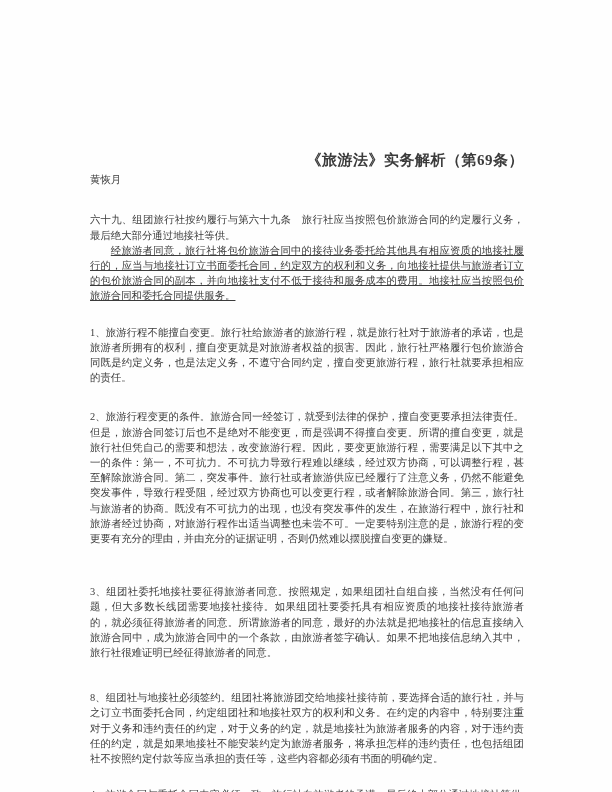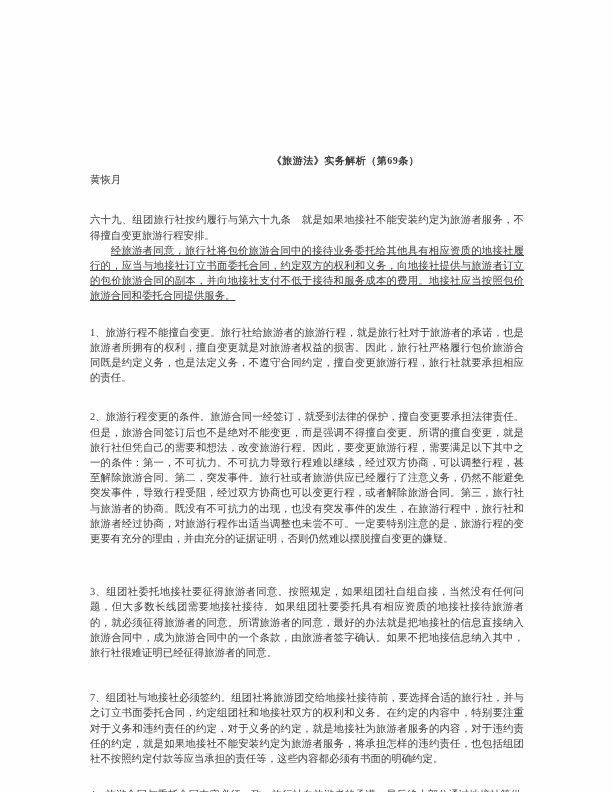--- a/index.html
+++ b/index.html
@@ -21,25 +21,25 @@
     left: 90px;
     top: 153px;
     width: 434px;
     color: #3b3b3b;
     font-size: 10.4px;
     line-height: 15.2px;
     text-align: justify;
   }
   .doc-title {
     font-weight: bold;
-    font-size: 10px;
+    font-size: 15px;
     padding-left: 77px;
     letter-spacing: 0.5px;
     margin-bottom: 4px;
-    text-align: center;
+    text-align: right;
     white-space: nowrap;
   }
   .doc-author {
     margin-bottom: 25px;
   }
   .para { margin: 0; }
   .para.first-body { margin-top: 12px; }
   .para.indent { text-indent: 2em; text-decoration: underline; }
   .para.gap-sm { margin-top: 24px; }
   .para.gap-md { margin-top: 21px; font-family: Liberation Serif, serif; }
@@ -49,28 +49,28 @@
 </head>
 <body>
 
 <div class="page">
   <div class="content">
 
     <div class="doc-title">《旅游法》实务解析（第69条）</div>
 
     <div class="doc-author">黄恢月</div>
 
-    <p class="para first-body">六十九、组团旅行社按约履行与第六十九条　就是如果地接社不能安装约定为旅游者服务，不得擅自变更旅游行程安排。</p>
+    <p class="para first-body">六十九、组团旅行社按约履行与第六十九条　旅行社应当按照包价旅游合同的约定履行义务，最后绝大部分通过地接社等供。</p>
 
     <p class="para indent">经旅游者同意，旅行社将包价旅游合同中的接待业务委托给其他具有相应资质的地接社履行的，应当与地接社订立书面委托合同，约定双方的权利和义务，向地接社提供与旅游者订立的包价旅游合同的副本，并向地接社支付不低于接待和服务成本的费用。地接社应当按照包价旅游合同和委托合同提供服务。</p>
 
     <p class="para gap-md">1、旅游行程不能擅自变更。旅行社给旅游者的旅游行程，就是旅行社对于旅游者的承诺，也是旅游者所拥有的权利，擅自变更就是对旅游者权益的损害。因此，旅行社严格履行包价旅游合同既是约定义务，也是法定义务，不遵守合同约定，擅自变更旅游行程，旅行社就要承担相应的责任。</p>
 
     <p class="para gap-sm">2、旅游行程变更的条件。旅游合同一经签订，就受到法律的保护，擅自变更要承担法律责任。但是，旅游合同签订后也不是绝对不能变更，而是强调不得擅自变更。所谓的擅自变更，就是旅行社但凭自己的需要和想法，改变旅游行程。因此，要变更旅游行程，需要满足以下其中之一的条件：第一，不可抗力。不可抗力导致行程难以继续，经过双方协商，可以调整行程，甚至解除旅游合同。第二，突发事件。旅行社或者旅游供应已经履行了注意义务，仍然不能避免突发事件，导致行程受阻，经过双方协商也可以变更行程，或者解除旅游合同。第三，旅行社与旅游者的协商。既没有不可抗力的出现，也没有突发事件的发生，在旅游行程中，旅行社和旅游者经过协商，对旅游行程作出适当调整也未尝不可。一定要特别注意的是，旅游行程的变更要有充分的理由，并由充分的证据证明，否则仍然难以摆脱擅自变更的嫌疑。</p>
 
     <p class="para gap-xl">3、组团社委托地接社要征得旅游者同意。按照规定，如果组团社自组自接，当然没有任何问题，但大多数长线团需要地接社接待。如果组团社要委托具有相应资质的地接社接待旅游者的，就必须征得旅游者的同意。所谓旅游者的同意，最好的办法就是把地接社的信息直接纳入旅游合同中，成为旅游合同中的一个条款，由旅游者签字确认。如果不把地接信息纳入其中，旅行社很难证明已经征得旅游者的同意。</p>
 
-    <p class="para gap-lg">7、组团社与地接社必须签约。组团社将旅游团交给地接社接待前，要选择合适的旅行社，并与之订立书面委托合同，约定组团社和地接社双方的权利和义务。在约定的内容中，特别要注重对于义务和违约责任的约定，对于义务的约定，就是地接社为旅游者服务的内容，对于违约责任的约定，就是如果地接社不能安装约定为旅游者服务，将承担怎样的违约责任，也包括组团社不按照约定付款等应当承担的责任等，这些内容都必须有书面的明确约定。</p>
+    <p class="para gap-lg">8、组团社与地接社必须签约。组团社将旅游团交给地接社接待前，要选择合适的旅行社，并与之订立书面委托合同，约定组团社和地接社双方的权利和义务。在约定的内容中，特别要注重对于义务和违约责任的约定，对于义务的约定，就是地接社为旅游者服务的内容，对于违约责任的约定，就是如果地接社不能安装约定为旅游者服务，将承担怎样的违约责任，也包括组团社不按照约定付款等应当承担的责任等，这些内容都必须有书面的明确约定。</p>
 
     <p class="para gap-md">4、旅游合同与委托合同内容必须一致。旅行社向旅游者的承诺，最后绝大部分通过地接社等供</p>
 
   </div>
 </div>
 
 </body></html>

